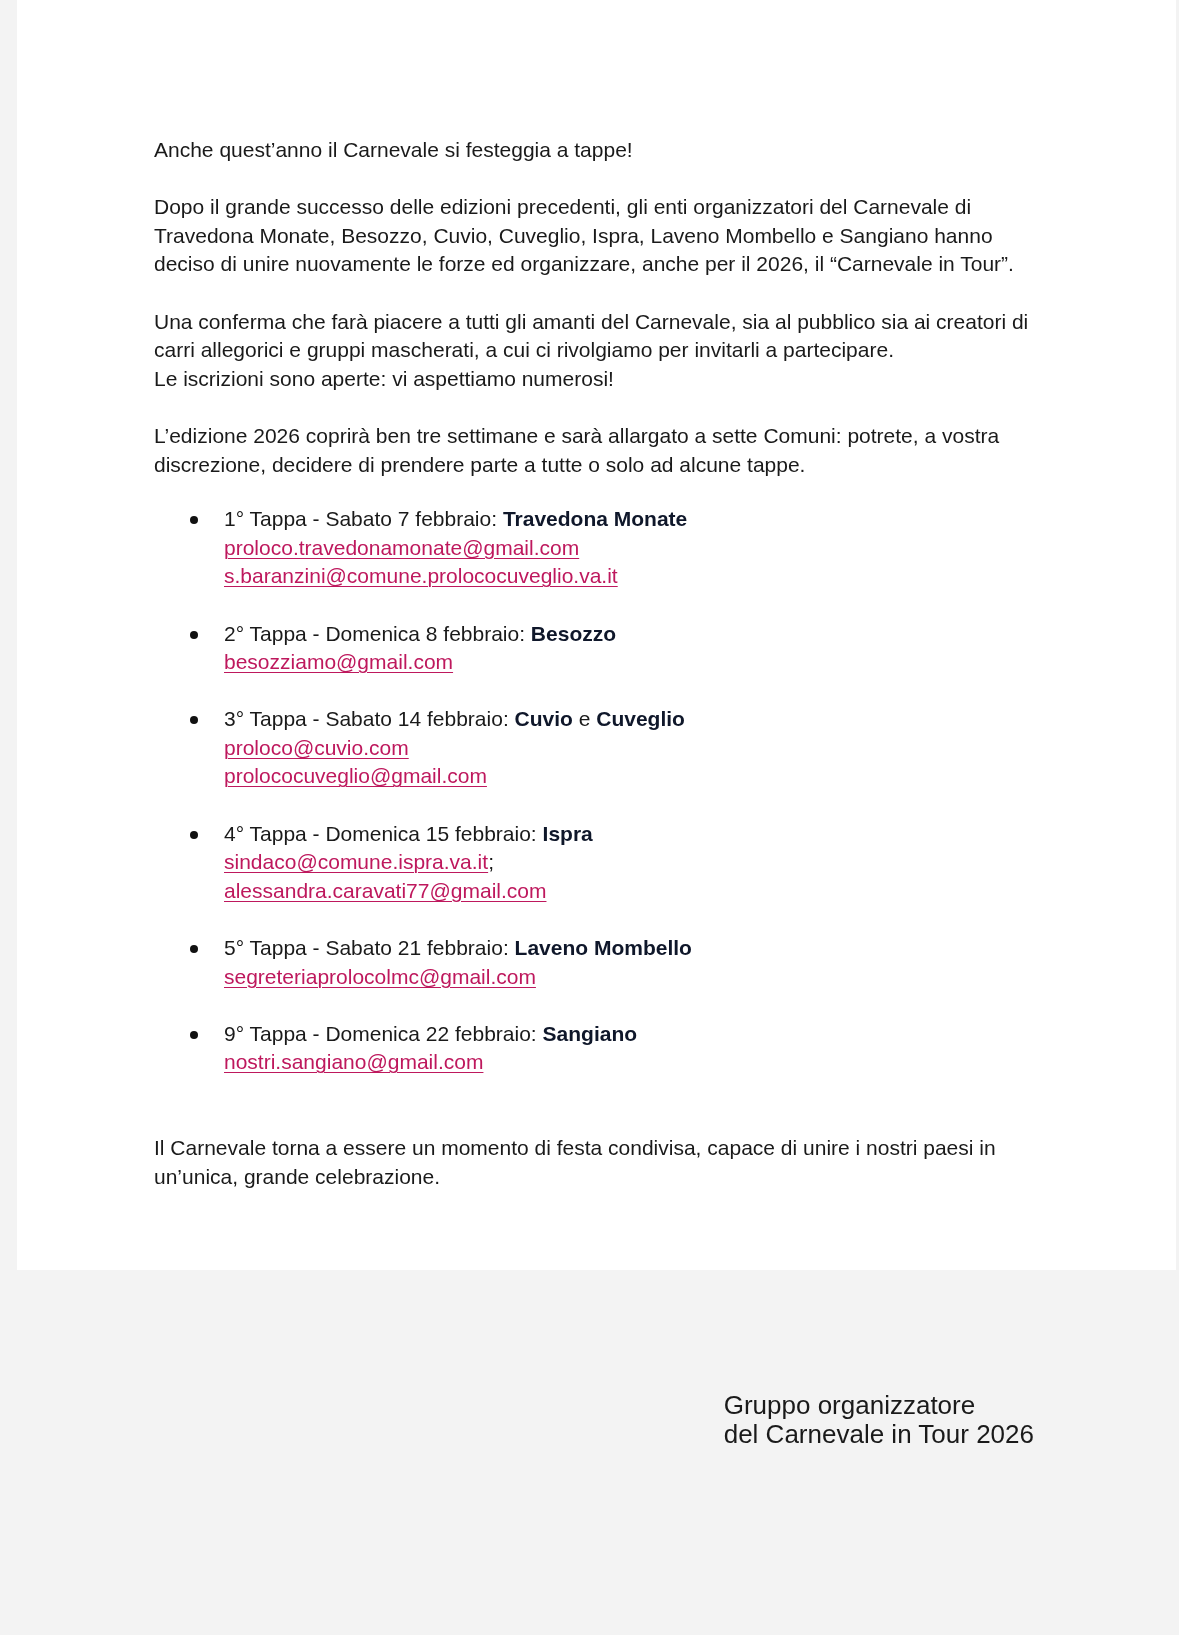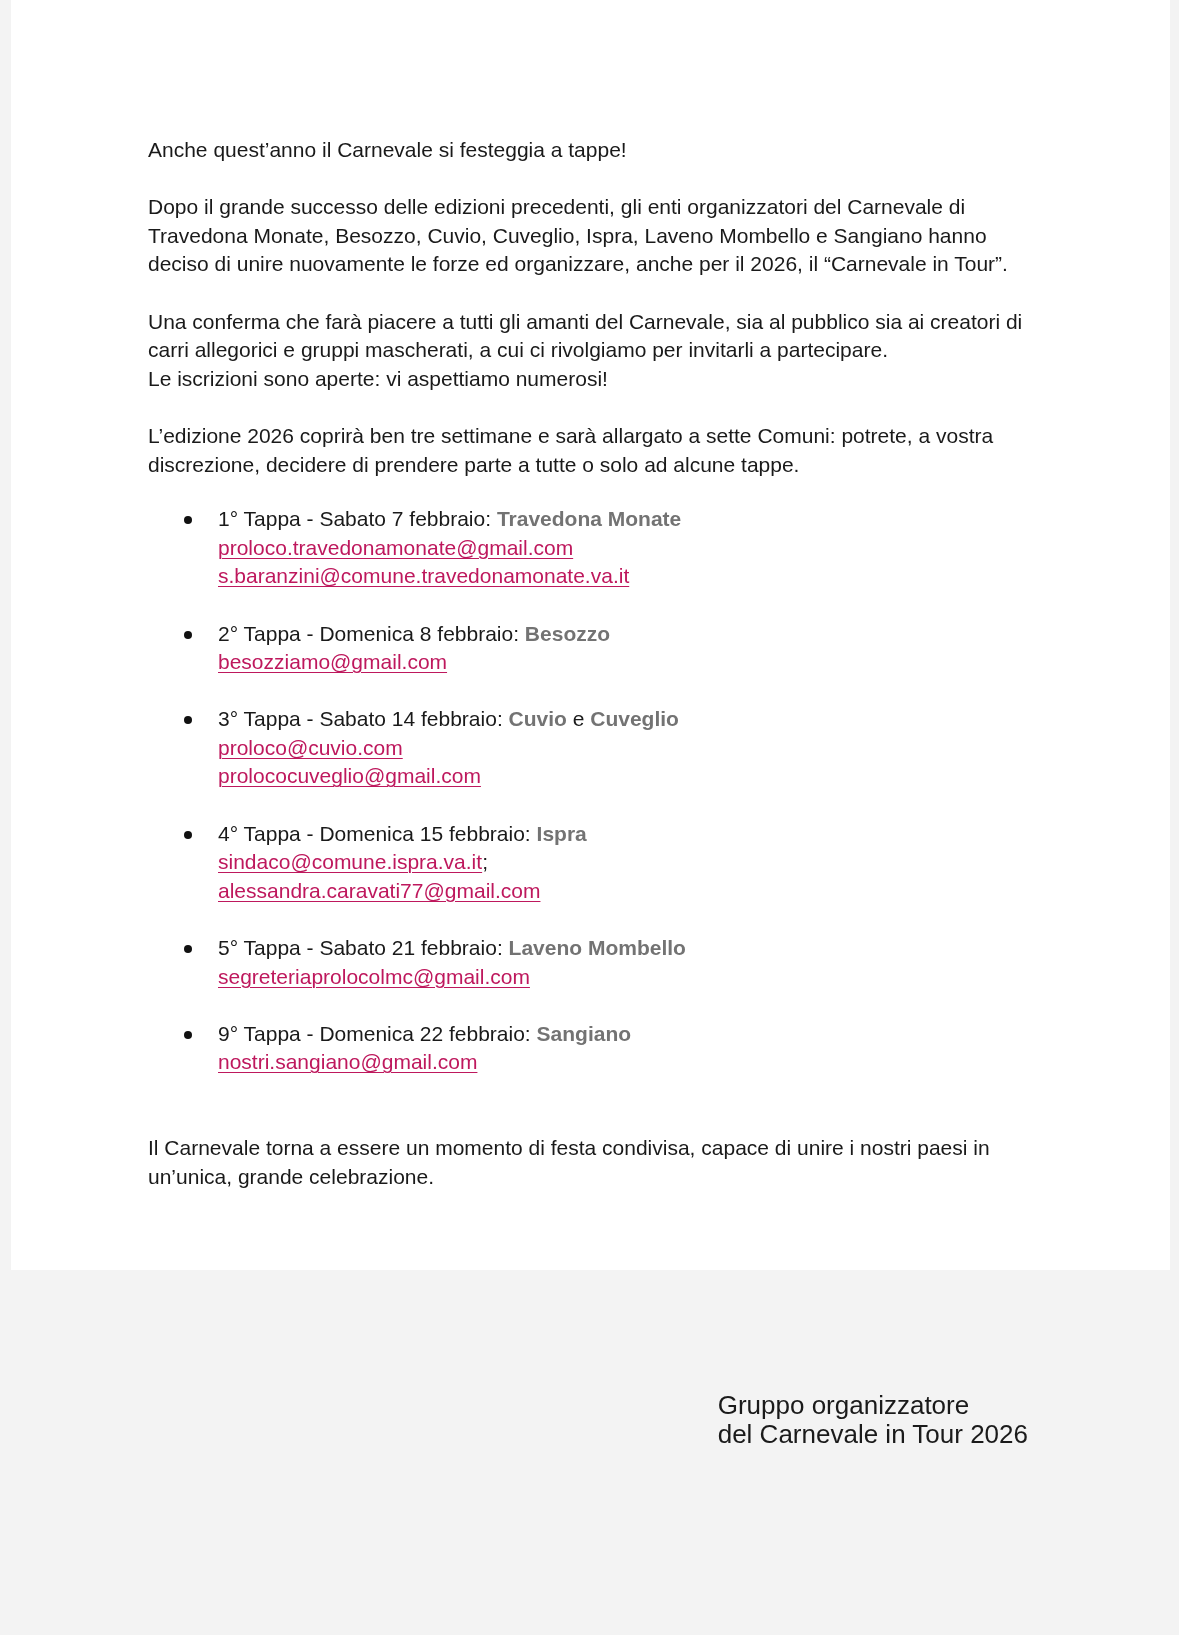--- a/index.html
+++ b/index.html
@@ -2,36 +2,36 @@
 <html><head>
 <meta charset="utf-8">
 <style>
   html, body { margin: 0; padding: 0; }
   body {
     width: 1179px; height: 1635px; background: #f3f3f3;
     font-family: "Liberation Sans", sans-serif; color: #1a1a1a;
     position: relative; overflow: hidden;
   }
   .page {
-    position: absolute; left: 11px; top: 0; width: 1159px; height: 1270px;
+    position: absolute; left: 17px; top: 0; width: 1159px; height: 1270px;
     background: #ffffff;
   }
   .content {
     position: absolute; left: 137px; top: 136px; width: 890px;
     font-size: 21px; line-height: 28.6px;
   }
   p { margin: 0; }
   .gap { height: 28.6px; }
   ul.stages { list-style: none; margin: 0; padding: 0; }
   ul.stages li { position: relative; padding-left: 70px; }
   ul.stages li .bullet {
     position: absolute; left: 36px; top: 11px; width: 8px; height: 8px;
     border-radius: 50%; background: #111;
   }
-  b { font-weight: bold; color: #737373; text-align: center; }
+  b { font-weight: bold; color: #0f172a; text-align: center; }
   a.mail { color: #be185d; text-decoration: underline; text-decoration-thickness: 1px; text-underline-offset: 3px; }
   .sig { position: absolute; right: 142px; top: 1391px; text-align: left; font-size: 26px; line-height: 28.6px; }
 </style>
 </head>
 <body>
 
 <div class="page">
   <div class="content">
     <p>Anche quest’anno il Carnevale si festeggia a tappe!</p>
     <div class="gap"></div>
@@ -41,21 +41,21 @@
     <p>Le iscrizioni sono aperte: vi aspettiamo numerosi!</p>
     <div class="gap"></div>
     <p>L’edizione 2026 coprirà ben tre settimane e sarà allargato a sette Comuni: potrete, a vostra discrezione, decidere di prendere parte a tutte o solo ad alcune tappe.</p>
     <div class="gap" style="height:26px"></div>
 
     <ul class="stages">
       <li>
         <span class="bullet"></span>
         <span>1° Tappa - Sabato 7 febbraio: </span><b>Travedona Monate</b><br>
         <a class="mail">proloco.travedonamonate@gmail.com</a><br>
-        <a class="mail">s.baranzini@comune.travedonamonate.va.it</a>
+        <a class="mail">s.baranzini@comune.prolococuveglio.va.it</a>
       </li>
       <div class="gap"></div>
       <li>
         <span class="bullet"></span>
         <span>2° Tappa - Domenica 8 febbraio: </span><b>Besozzo</b><br>
         <a class="mail">besozziamo@gmail.com</a>
       </li>
       <div class="gap"></div>
       <li>
         <span class="bullet"></span>

